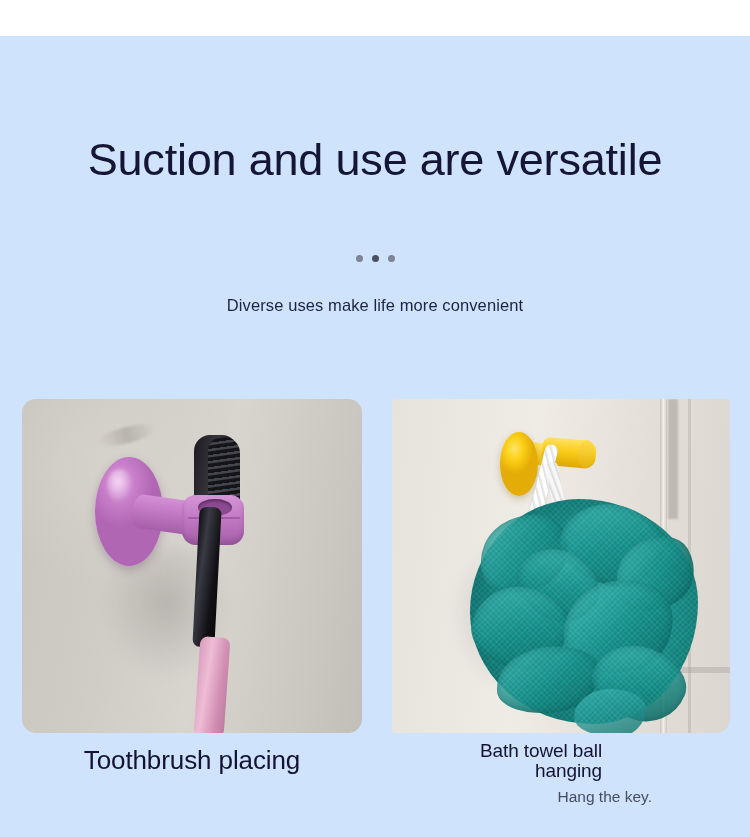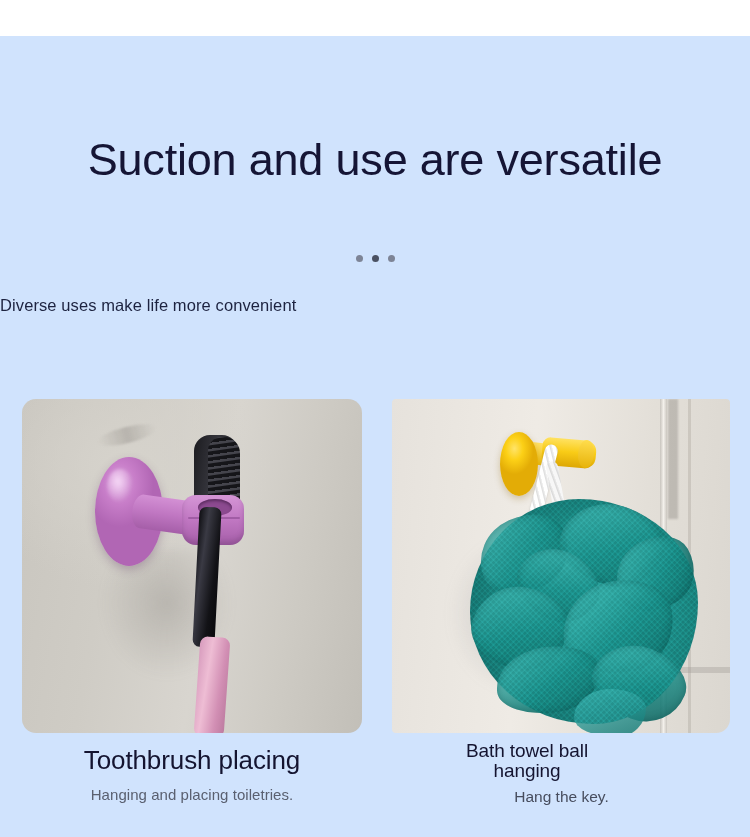--- a/index.html
+++ b/index.html
@@ -75,20 +75,21 @@
   }
   .dot.mid {
     background: #4a5162;
   }
 
   .subheadline {
     position: absolute;
     left: 0;
     top: 296px;
     width: 750px;
+    text-align: center;
     font-size: 16.5px;
     font-weight: 400;
     color: #1d2340;
     letter-spacing: 0.1px;
     white-space: nowrap;
   }
 
   
   .card {
     position: absolute;
@@ -427,21 +428,21 @@
     color: #5a6070;
     letter-spacing: 0.05px;
     white-space: nowrap;
   }
 
   .caption-right {
     position: absolute;
     left: 452px;
     top: 741px;
     width: 200px;
-    text-align: center;
+    text-align: right;
   }
   .caption-right .title {
     font-size: 19px;
     font-weight: 400;
     color: #141430;
     line-height: 1.03;
     letter-spacing: -0.1px;
     width: 150px;
   }
   .caption-right .sub {
@@ -513,21 +514,20 @@
       <div class="petal p4"></div>
       <div class="petal p7"></div>
       <div class="petal p8"></div>
       <div class="loofah-tail"></div>
       <div class="loofah-mesh"></div>
     </div>
   </div>
 
   <div class="caption-left">
     <div class="title">Toothbrush placing</div>
-    <div class="sub">Hanging and placing toiletries.</div>
   </div>
 
   <div class="caption-right">
     <div class="title">Bath towel ball hanging</div>
     <div class="sub">Hang the key.</div>
   </div>
 
 </div>
 
 </body></html>

